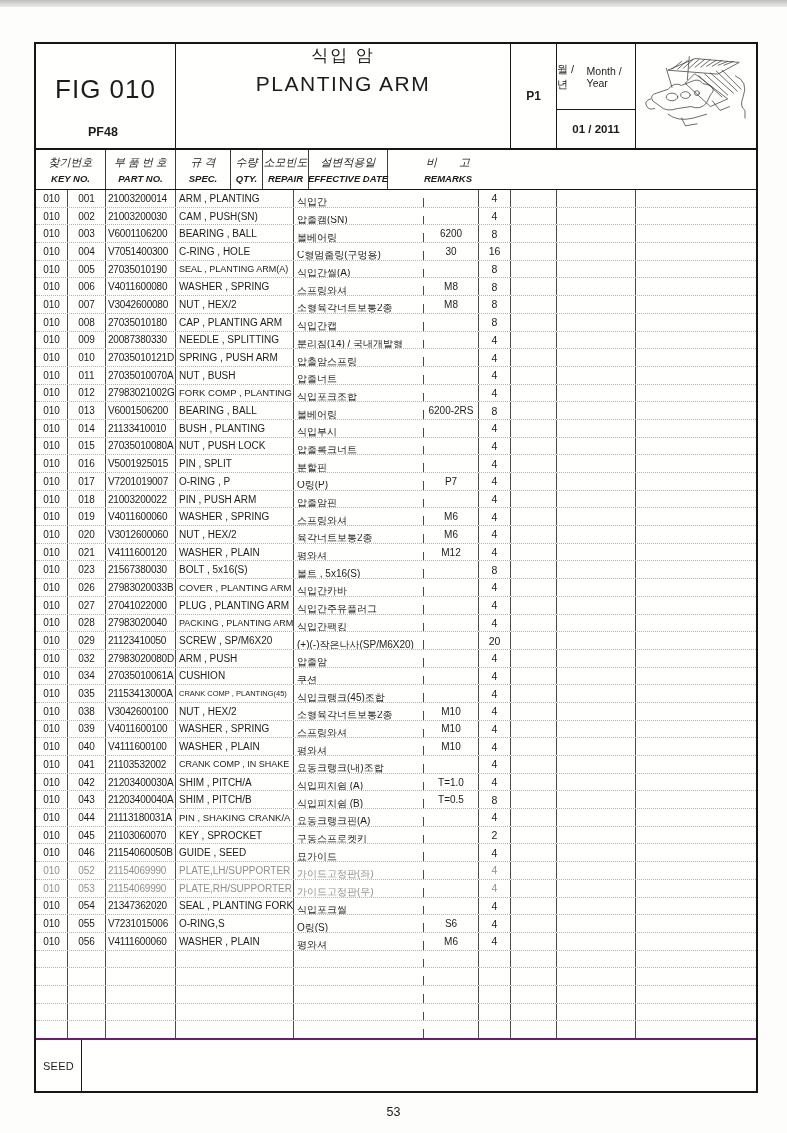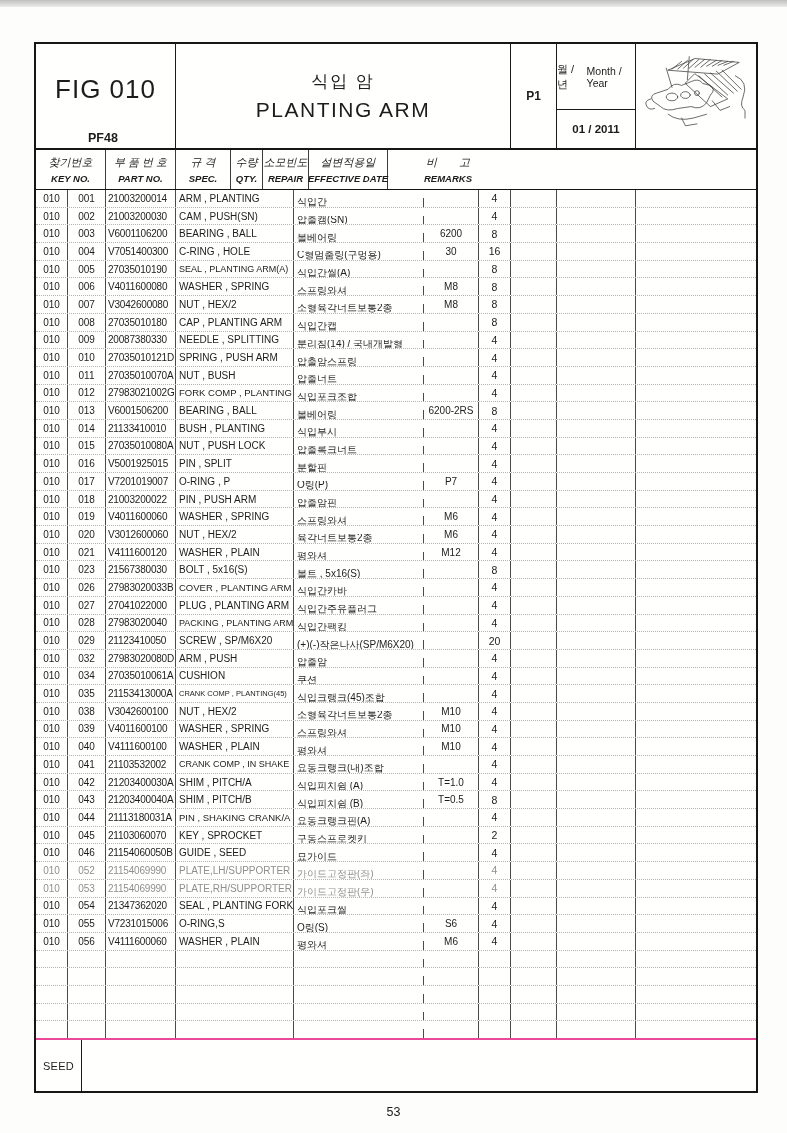--- a/index.html
+++ b/index.html
@@ -13,23 +13,23 @@
     background:linear-gradient(#bfbfbd,#ececea); }
   .frame {
     position:absolute; left:34px; top:42px; width:724px; height:1051px;
     border:2px solid #161616; display:flex; flex-direction:column; background:#fffffe;
   }
   
   .titleblock { height:106px; flex:none; display:flex; border-bottom:2px solid #161616; }
   .tb-fig { width:140px; flex:none; border-right:1.5px solid #1a1a1a; position:relative;
     display:flex; align-items:center; justify-content:center; }
   .fig-label { font-size:26px; letter-spacing:1px; margin-bottom:14px; }
-  .model-code { position:absolute; left:52px; bottom:3px; font-size:12.5px; font-weight:bold; }
+  .model-code { position:absolute; left:52px; bottom:9px; font-size:12.5px; font-weight:bold; }
   .tb-title { width:335px; flex:none; border-right:1.5px solid #1a1a1a;
-    display:flex; flex-direction:column; align-items:center; justify-content:center; gap:5px; }
+    display:flex; flex-direction:column; align-items:center; gap:5px; }
   .title-kr { font-size:17px; letter-spacing:2px; }
   .title-en { font-size:21px; letter-spacing:1.5px; }
   .tb-p1 { width:46px; flex:none; border-right:1.5px solid #1a1a1a;
     display:flex; align-items:center; justify-content:center; font-size:12px; font-weight:bold; }
   .tb-month { width:79px; flex:none; border-right:1.5px solid #1a1a1a; display:flex; flex-direction:column; }
   .month-top { height:66px; border-bottom:1.5px solid #1a1a1a;
     display:flex; flex-direction:row; align-items:center; justify-content:center; gap:4px; }
   .my-kr { font-size:11px; } .my-en { font-size:10.5px; }
   .month-bottom { flex:1; display:flex; align-items:center; justify-content:center;
     font-size:11.5px; font-weight:bold; }
@@ -40,21 +40,21 @@
   .ch { display:flex; flex-direction:column; align-items:center; justify-content:center; gap:3px;
     border-right:1px solid #3c3c3c; }
   .ch:last-child { border-right:none; }
   .ch-kr { font-size:11px; font-style:italic; white-space:pre; }
   .ch-en { font-size:9.5px; font-style:italic; font-weight:bold; white-space:pre; }
   .w-key{width:70px;flex:none}.w-part{width:70px;flex:none}.w-desc{width:248px;flex:none}
   .w-spec{width:55px;flex:none}.w-qty{width:32px;flex:none}.w-rep{width:46px;flex:none}
   .w-eff{width:79px;flex:none}.w-rem{width:120px;flex:none}
   
   .tbody { height:850px; flex:none; display:flex; flex-direction:column; overflow:hidden;
-    border-bottom:2px solid #ec4899; }
+    border-bottom:2px solid #701a75; }
   .row { height:17.7px; flex:none; display:flex; border-bottom:1px dotted #b3b3b0; }
   .row.light { color:#8f8f8f; }
   .cell { border-right:1px solid #4a4a4a; display:flex; align-items:center;
     overflow:hidden; white-space:nowrap; font-size:10px; }
   .c-key1 { width:32px; flex:none; justify-content:center; }
   .c-key2 { width:38px; flex:none; justify-content:center; }
   .c-part { width:70px; flex:none; padding-left:2px; letter-spacing:-0.2px; }
   .c-desc-en { width:118px; flex:none; padding-left:3px; }
   .c-desc-kr { width:130px; flex:none; padding-left:3px;margin-top:8px; }
   .c-spec { width:55px; flex:none; justify-content:center; }

